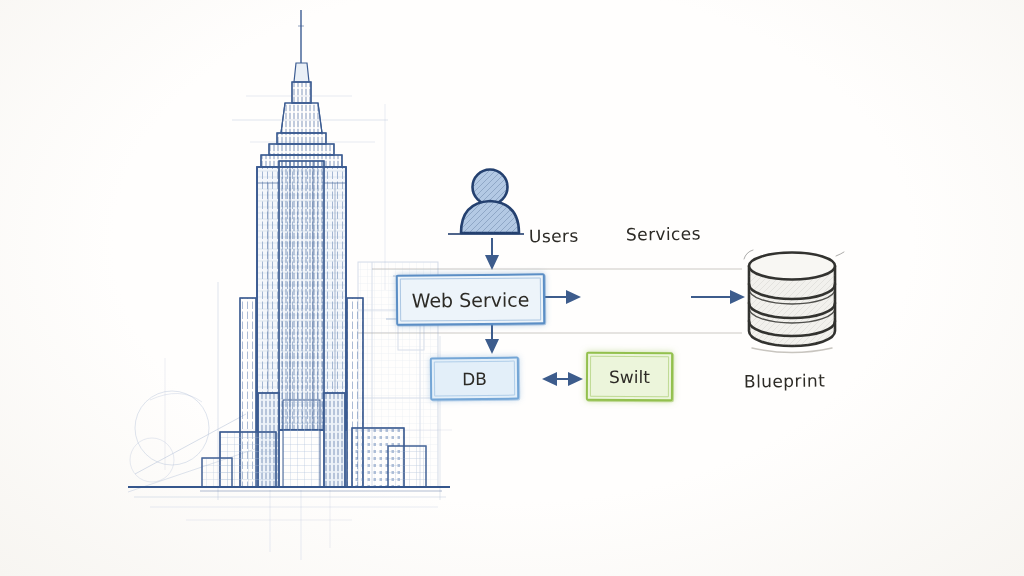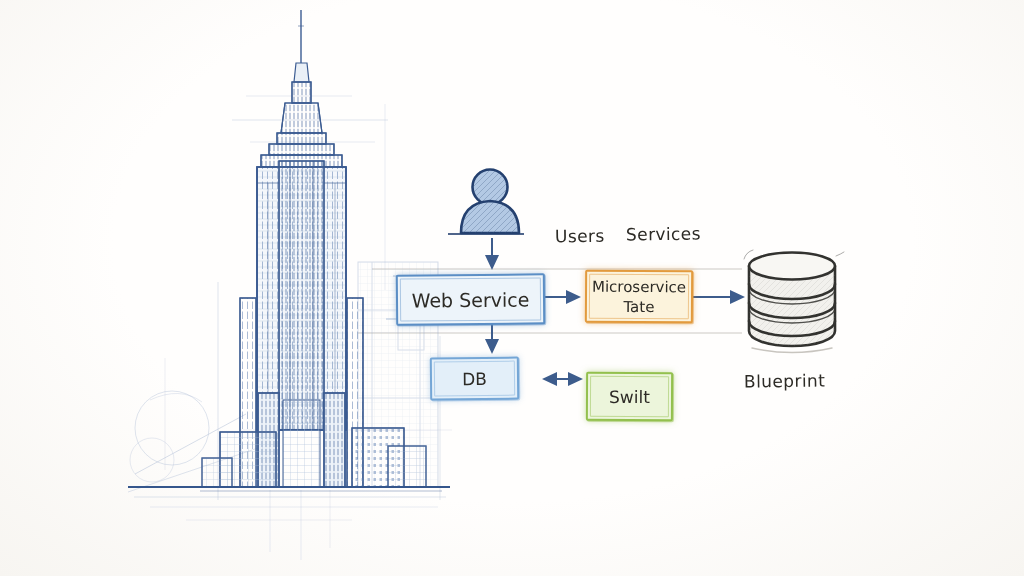--- a/index.html
+++ b/index.html
@@ -15,23 +15,23 @@
     box-shadow:0 0 6px var(--cl), 1px 1px 0 var(--cl);
     border-radius:2px;text-align:center;
   }
   .node::before{
     content:"";position:absolute;inset:2px;border:1.4px solid var(--cl);
     pointer-events:none;border-radius:1px;
   }
   .node.web   {--c:#5b8ec5;--cl:rgba(91,142,197,.45);--bg:#edf4fa;left:396px;top:274px;width:145px;height:47px;font-size:19px;transform:rotate(-.5deg);}
   .node.micro {--c:#e29a3d;--cl:rgba(226,154,61,.5); --bg:#fcf3dc;left:585px;top:270px;width:104px;height:49px;font-size:15px;line-height:20px;flex-direction:column;transform:rotate(.4deg);}
   .node.dbbox {--c:#74a6d6;--cl:rgba(116,166,214,.45);--bg:#e3eff9;left:430px;top:357px;width:85px;height:39px;font-size:17px;transform:rotate(-.6deg);}
-  .node.swilt {--c:#93c04e;--cl:rgba(147,192,78,.5); --bg:#ecf5db;left:586px;top:372px;width:83px;height:45px;font-size:17px;transform:rotate(.3deg);text-align:center;}
+  .node.swilt {--c:#93c04e;--cl:rgba(147,192,78,.5); --bg:#ecf5db;left:586px;top:352px;width:83px;height:45px;font-size:17px;transform:rotate(.3deg);text-align:center;}
   .lbl{position:absolute;font-size:17px;color:#2d2b26;letter-spacing:.4px;transform:rotate(-.8deg);}
-  #lbl-users{left:555px;top:226px;}
+  #lbl-users{left:529px;top:226px;}
   #lbl-services{left:626px;top:224px;}
   #lbl-blueprint{left:744px;top:371px;}
 </style>
 </head>
 <body>
 
 <div id="canvas">
 
   <svg class="scene" width="1024" height="576" viewBox="0 0 1024 576">
     <defs>
@@ -171,24 +171,20 @@
       <line x1="691" y1="297" x2="743" y2="297" marker-end="url(#ah)"></line>
       <line x1="492" y1="323" x2="492" y2="352" marker-end="url(#ah)"></line>
       <line x1="544" y1="379" x2="581" y2="379" marker-start="url(#ah)" marker-end="url(#ah)"></line>
     </g>
   </svg>
 
   <div class="node web">
     <span>Web Service</span>
   </div>
 
-  <div class="node micro">
-    <span>Microservice</span>
-    <span>Tate</span>
-  </div>
 
   <div class="node dbbox">
     <span>DB</span>
   </div>
 
   <div class="node swilt">
     <span>Swilt</span>
   </div>
 
   <div class="lbl" id="lbl-users">Users</div>

